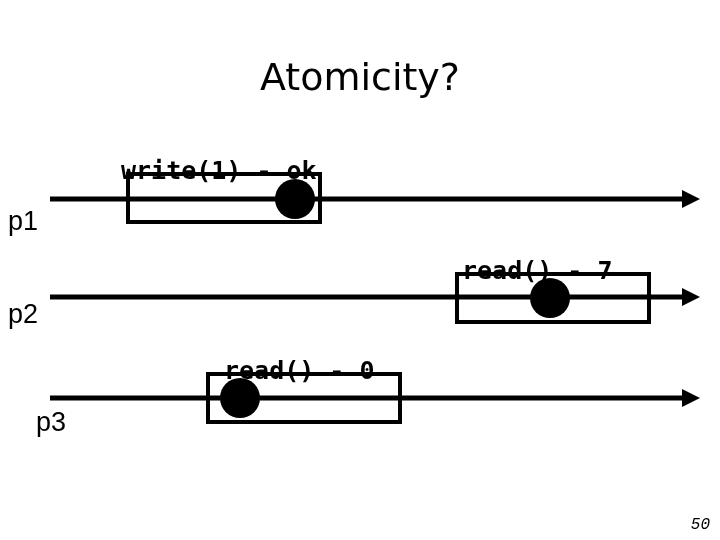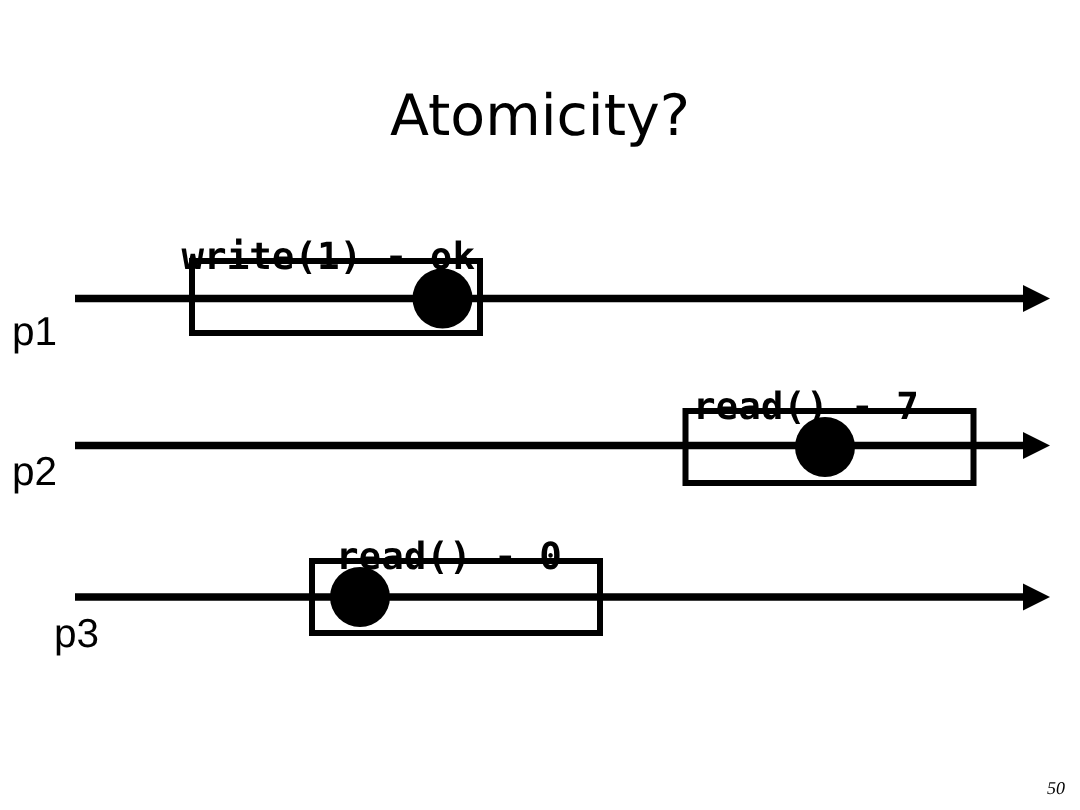--- a/index.html
+++ b/index.html
@@ -52,23 +52,23 @@
     left: 0;
     top: 0;
     width: 720px;
     height: 540px;
     overflow: visible;
   }
   #page-number {
     position: absolute;
     right: 10px;
     bottom: 8px;
-    font-family: Liberation Serif, serif;
+    font-family: Liberation Mono, monospace;
     font-style: italic;
-    font-size: 12px;
+    font-size: 16px;
     line-height: 14px;
     color: #000000;
   }
 </style>
 </head>
 <body>
 
 <div id="slide">
 
   <div id="slide-title">Atomicity?</div>

